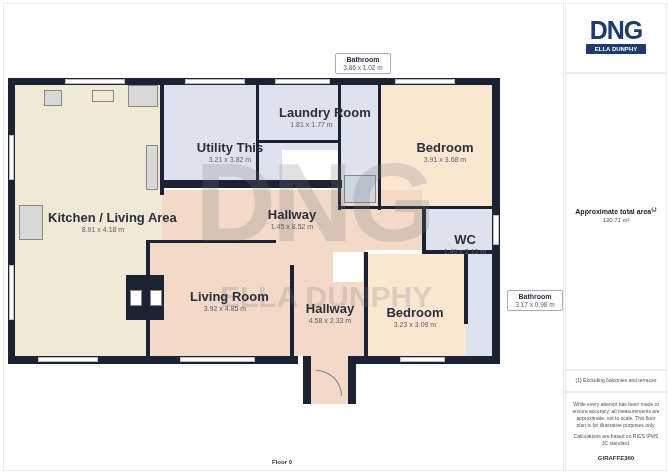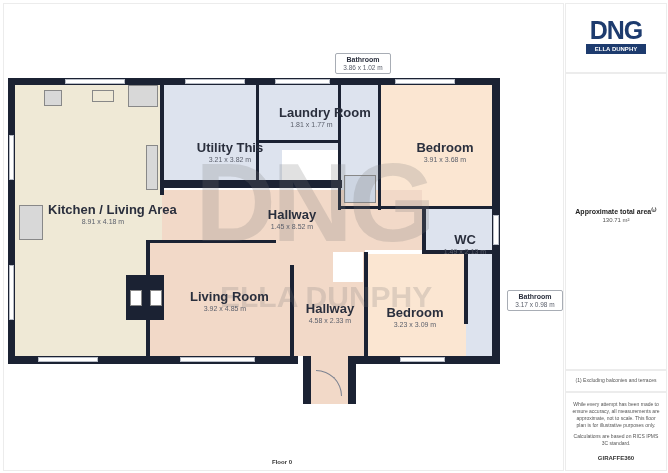--- a/index.html
+++ b/index.html
@@ -94,21 +94,21 @@
 <div class="fixture" style="left:19px;top:205px;width:24px;height:35px;"></div>
 <div class="fixture" style="left:344px;top:175px;width:32px;height:28px;background:#cdd5e2;"></div>
 <div class="fixture" style="left:130px;top:290px;width:12px;height:16px;background:#fff;"></div>
 <div class="fixture" style="left:150px;top:290px;width:12px;height:16px;background:#fff;"></div>
 
 <div class="door" style="left:316px;top:370px;width:26px;height:26px;border-radius:0 26px 0 0;border-left:none;border-bottom:none;"></div>
 
 <div class="watermark" style="left:195px;top:138px;font-size:112px;letter-spacing:-4px;">DNG</div>
 <div class="watermark" style="left:220px;top:280px;font-size:30px;">ELLA DUNPHY</div>
 
-<div class="label" style="left:48px;top:202px;width:110px;">
+<div class="label" style="left:48px;top:210px;width:110px;">
   <span class="rname">Kitchen / Living Area</span>
   <span class="rdim">8.91 x 4.18 m</span>
 </div>
 <div class="label" style="left:195px;top:140px;width:70px;">
   <span class="rname">Utility This</span>
   <span class="rdim">3.21 x 3.82 m</span>
 </div>
 <div class="label" style="left:279px;top:105px;width:65px;">
   <span class="rname">Laundry Room</span>
   <span class="rdim">1.81 x 1.77 m</span>

